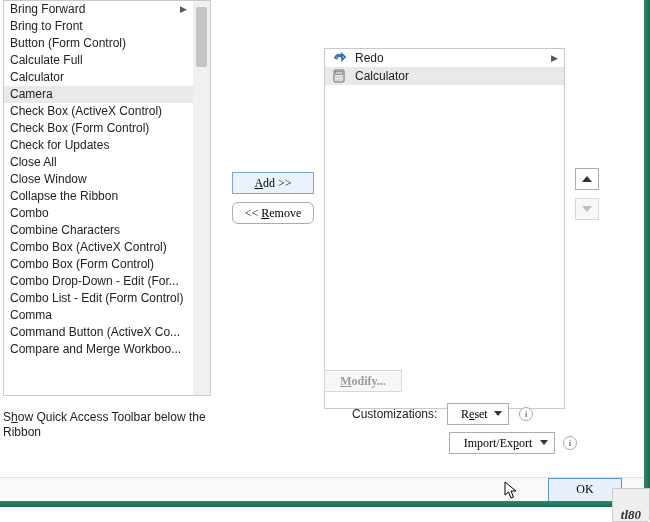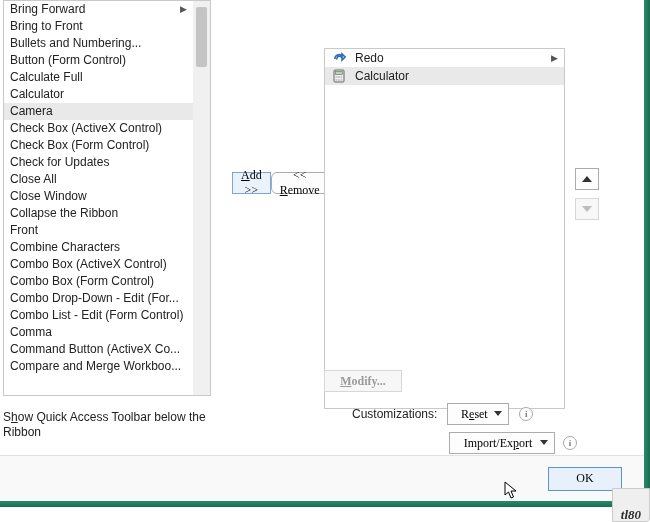--- a/index.html
+++ b/index.html
@@ -43,41 +43,41 @@
     .sub-arrow { margin-left:auto; font-size:9px; color:#555; }
     .right-list {
       position:absolute; left:324px; top:0; width:241px; height:361px;
       border:1px solid #c9c9c9; background:#fff;margin-top:48px;
     }
     .rl-row {
       height:18px; line-height:18px; padding:0 6px; display:flex; align-items:center; gap:8px;
     }
     .rl-row.sel { background:#e9e9e9; }
     .rl-icon { width:16px; height:16px; display:flex; align-items:center; justify-content:center; }
-    .center-col { position:absolute; left:232px; top:172px; width:82px; display:flex; flex-direction:row; }
+    .center-col { position:absolute; left:232px; top:172px; width:82px; display:flex; flex-direction:column; gap:8px; }
     .btn {
       background:#fdfdfd; border:1px solid #acacac; padding:3px 8px; font:12px "Segoe UI";
       cursor:pointer; height:22px; display:inline-flex; align-items:center; justify-content:center;
     }
     .btn.selected { border:1px solid #7aa7d8; background:#eaf2fb; }
     .btn.primary { border:1px solid #5c93cc; background:#e8f0fb; }
     .btn[disabled] { color:#9b9b9b; border-color:#d7d7d7; background:#f7f7f7; cursor:default;font-weight:bold; }
     .add-btn { width:82px; }
     .remove-btn { width:82px;border-radius:6px; }
     .arrow-col { position:absolute; left:575px; top:168px; width:24px; display:flex; flex-direction:column; gap:8px; }
     .sq-btn { width:24px; height:22px; padding:0; }
     .modify-row { position:absolute; left:324px; top:370px; }
     .cust-row { position:absolute; left:352px; top:403px; display:flex; align-items:center; gap:10px; }
     .cust-row2 { position:absolute; left:449px; top:432px; display:flex; align-items:center; gap:8px; }
     .drop-btn { padding-right:16px; position:relative; }
     .drop-btn .caret { position:absolute; right:6px; top:7px; width:0;height:0;border-left:4px solid transparent;border-right:4px solid transparent;border-top:5px solid #333; }
     .info-icon { width:14px; height:14px; border:1px solid #a8a8a8; border-radius:50%; font:700 9px/12px Georgia; color:#7a7a7a; text-align:center; background:#fff; }
     .below-text { position:absolute; left:3px; top:410px; width:215px; line-height:15px; }
     .footer {
-      position:absolute; left:0; bottom:0; right:0; height:46px; border-top:1px solid #e2e2e2;
+      position:absolute; left:0; bottom:0; right:0; height:24px; border-top:1px solid #e2e2e2;
       background:#f9f9f9; display:flex; justify-content:flex-end; align-items:center; gap:10px;
       padding-right:22px;
     }
     .footer .btn { width:74px; height:24px; }
     .u { text-decoration:underline; }
     .cursor {
       position:absolute; left:504px; top:481px; width:16px; height:20px; pointer-events:none;
     }
   </style>
 </head>
@@ -89,23 +89,20 @@
     <div class="left-list">
       <div class="left-items" id="left-items">
           <div class="li-row">
             <span>Bring Forward</span>
             <span class="sub-arrow">▶</span>
           </div>
           <div class="li-row">
             <span>Bring to Front</span>
           </div>
           <div class="li-row">
-            <span>Bullets and Numbering...</span>
-          </div>
-          <div class="li-row">
             <span>Button (Form Control)</span>
           </div>
           <div class="li-row">
             <span>Calculate Full</span>
           </div>
           <div class="li-row">
             <span>Calculator</span>
           </div>
           <div class="li-row sel">
             <span>Camera</span>
@@ -122,21 +119,21 @@
           <div class="li-row">
             <span>Close All</span>
           </div>
           <div class="li-row">
             <span>Close Window</span>
           </div>
           <div class="li-row">
             <span>Collapse the Ribbon</span>
           </div>
           <div class="li-row">
-            <span>Front</span>
+            <span>Combo</span>
           </div>
           <div class="li-row">
             <span>Combine Characters</span>
           </div>
           <div class="li-row">
             <span>Combo Box (ActiveX Control)</span>
           </div>
           <div class="li-row">
             <span>Combo Box (Form Control)</span>
           </div>

